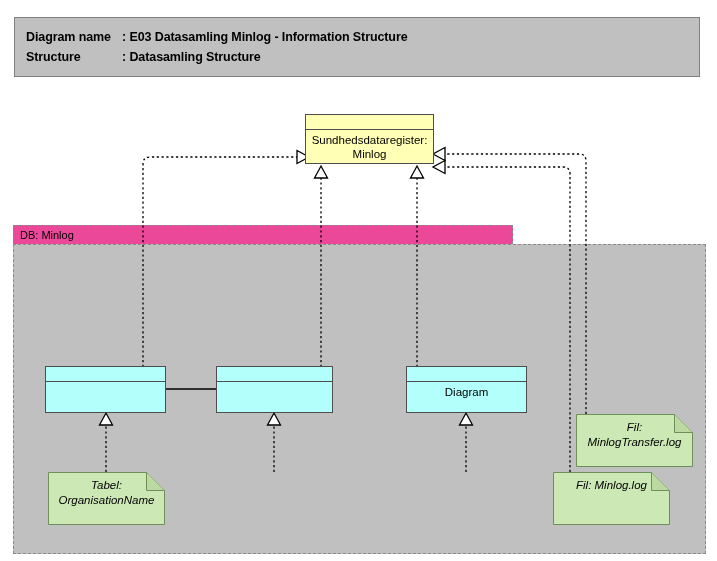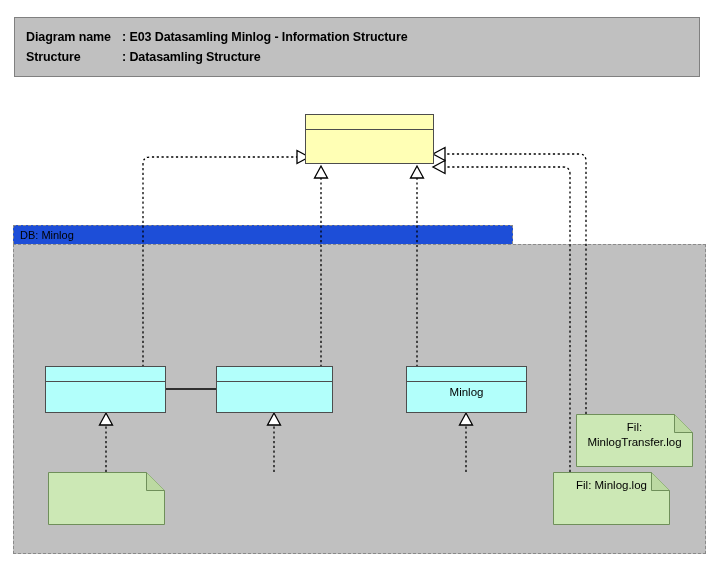--- a/index.html
+++ b/index.html
@@ -23,21 +23,21 @@
   }
   .title-line.l1{top:12px;}
   .title-line.l2{top:32px;}
   .tl-label{display:inline-block;}
   .tl-label.w1{width:96px;}
   .tl-label.w2{width:96px;}
 
   
   .group-tab{
     position:absolute;left:13px;top:219px;width:500px;height:19px;
-    background:#1d4ed8;
+    background:#ec4899;
     border-top:1px dashed #8a8a8a;
     border-left:1px dashed #8a8a8a;
     border-right:1px dashed #8a8a8a;
     box-sizing:border-box;
   }
   .group-tab-label{
     position:absolute;left:6px;top:3px;font-size:11px;color:#000;
   }
   .group-body{
     position:absolute;left:13px;top:238px;width:693px;height:310px;
@@ -70,20 +70,21 @@
 
   
   .note{
     position:absolute;box-sizing:border-box;
   }
   .note svg{position:absolute;left:0;top:0;overflow:visible;}
   .note .nlbl{
     position:absolute;left:0;right:0;top:6px;
     font-size:11.5px;color:#000;text-align:center;line-height:15px;
     padding:0 4px;
+    font-style:italic;
   }
 
   
   #conns{position:absolute;left:0;top:0;width:717px;height:561px;pointer-events:none;}
   .dashline{
     fill:none;stroke:#000000;stroke-width:1.3;
     stroke-dasharray:2.2 2.6;stroke-linecap:butt;
   }
   .solidline{fill:none;stroke:#000000;stroke-width:1.4;}
   .ahead{fill:#ffffff;stroke:#000000;stroke-width:1.3;stroke-linejoin:miter;}
@@ -127,42 +128,46 @@
     <polygon class="ahead" points="267.5,419 274,407 280.5,419"></polygon>
 
     <path class="dashline" d="M466,466 L466,419"></path>
     <polygon class="ahead" points="459.5,419 466,407 472.5,419"></polygon>
 
     <path class="solidline" d="M166,383 L216,383"></path>
   </svg>
 
   <div class="umlbox yellow" style="left:305px;top:108px;width:129px;height:50px;">
     <div class="hdr"></div>
+    <div class="body">
+      <div class="lbl">Sundhedsdataregister: Minlog</div>
+    </div>
   </div>
 
   <div class="umlbox cyan" style="left:45px;top:360px;width:121px;height:47px;">
     <div class="hdr"></div>
   </div>
 
   <div class="umlbox cyan" style="left:216px;top:360px;width:117px;height:47px;">
     <div class="hdr"></div>
   </div>
 
   <div class="umlbox cyan" style="left:406px;top:360px;width:121px;height:47px;">
     <div class="hdr"></div>
     <div class="body">
-      <div class="lbl">Minlog</div>
+      <div class="lbl">Diagram</div>
     </div>
   </div>
 
   <div class="note" style="left:48px;top:466px;width:117px;height:53px;">
     <svg width="117" height="53">
       <path d="M0.5,0.5 L98.5,0.5 L116.5,18.5 L116.5,52.5 L0.5,52.5 Z" fill="#cce8b5" stroke="#6f8f5a" stroke-width="1"></path>
       <path d="M98.5,0.5 L98.5,18.5 L116.5,18.5" fill="#bcd9a2" stroke="#6f8f5a" stroke-width="1"></path>
     </svg>
+    <div class="nlbl">Tabel: OrganisationName</div>
   </div>
 
 
 
   <div class="note" style="left:576px;top:408px;width:117px;height:53px;">
     <svg width="117" height="53">
       <path d="M0.5,0.5 L98.5,0.5 L116.5,18.5 L116.5,52.5 L0.5,52.5 Z" fill="#cce8b5" stroke="#6f8f5a" stroke-width="1"></path>
       <path d="M98.5,0.5 L98.5,18.5 L116.5,18.5" fill="#bcd9a2" stroke="#6f8f5a" stroke-width="1"></path>
     </svg>
     <div class="nlbl">Fil: MinlogTransfer.log</div>

